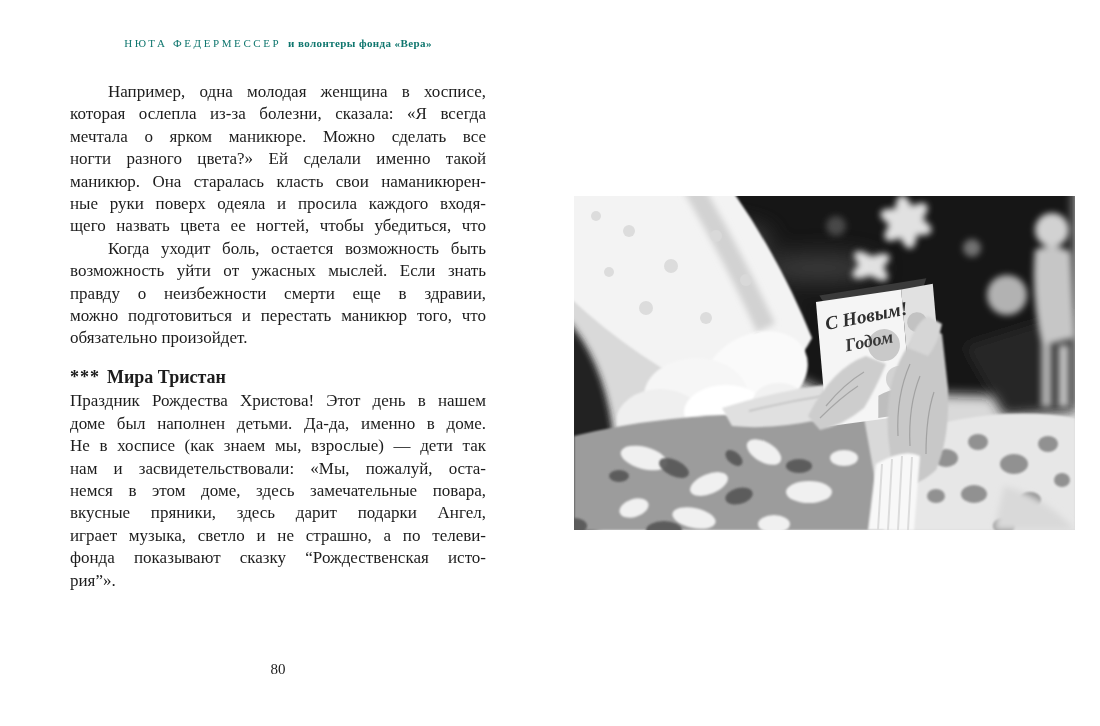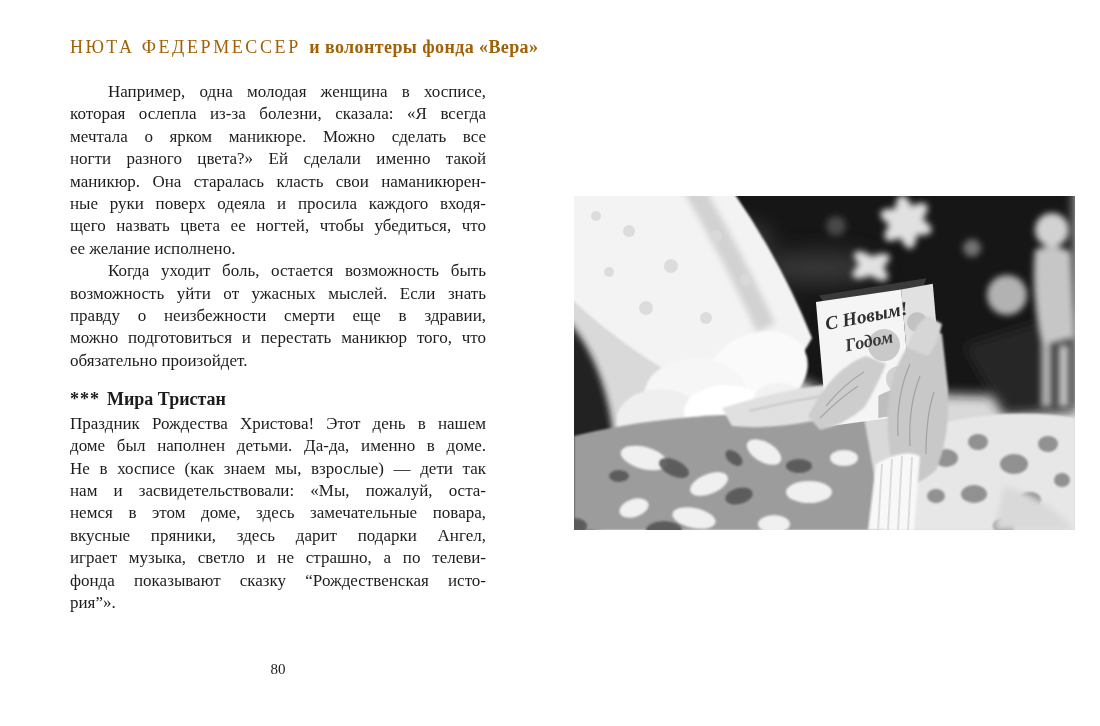--- a/index.html
+++ b/index.html
@@ -11,22 +11,22 @@
     color: #1c1c1c;
   }
   .page { position: absolute; inset: 0; background: #ffffff; }
 
   .text-column {
     position: absolute; left: 70px; top: 0;
     width: 416px; height: 726px;
   }
   .running-header {
     position: absolute; top: 37px; left: 0; width: 100%;
-    text-align: center; font-size: 18px; white-space: nowrap;
-    color: #a16207;
+    text-align: center; font-size: 11px; white-space: nowrap;
+    color: #0f766e;
   }
   .hdr-caps { letter-spacing: 2.6px; font-weight: 400; }
   .hdr-rest { font-weight: 700; letter-spacing: 0.4px; margin-left: 4px; }
 
   .body-text {
     position: absolute; top: 81px; left: 0; width: 416px;
     font-size: 17px; line-height: 22.4px;
   }
   .para { margin: 0; }
   .line { text-align: justify; text-align-last: justify; }
@@ -67,21 +67,20 @@
 
     <div class="body-text">
       <div class="para first-indent">
           <div class="line">Например, одна молодая женщина в хосписе,</div>
           <div class="line">которая ослепла из-за болезни, сказала: «Я всегда</div>
           <div class="line">мечтала о ярком маникюре. Можно сделать все</div>
           <div class="line">ногти разного цвета?» Ей сделали именно такой</div>
           <div class="line">маникюр. Она старалась класть свои наманикюрен-</div>
           <div class="line">ные руки поверх одеяла и просила каждого входя-</div>
           <div class="line">щего назвать цвета ее ногтей, чтобы убедиться, что</div>
-          <div class="line last">ее желание исполнено.</div>
         </div>
       <div class="para first-indent">
           <div class="line">Когда уходит боль, остается возможность быть</div>
           <div class="line">возможность уйти от ужасных мыслей. Если знать</div>
           <div class="line">правду о неизбежности смерти еще в здравии,</div>
           <div class="line">можно подготовиться и перестать маникюр того, что</div>
           <div class="line last">обязательно произойдет.</div>
         </div>
       <div class="section-heading">
         <span class="stars">***</span><span class="heading-name">Мира Тристан</span>

